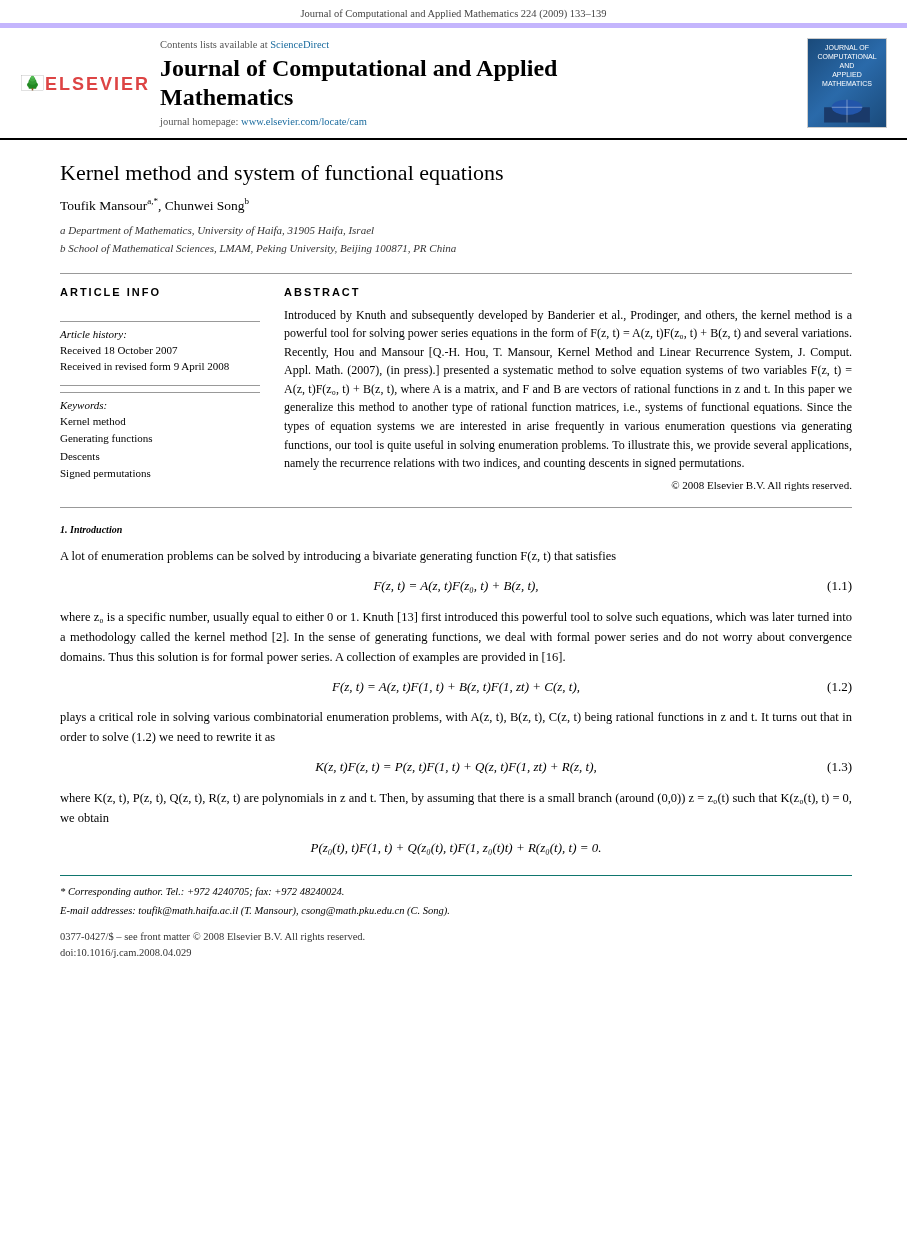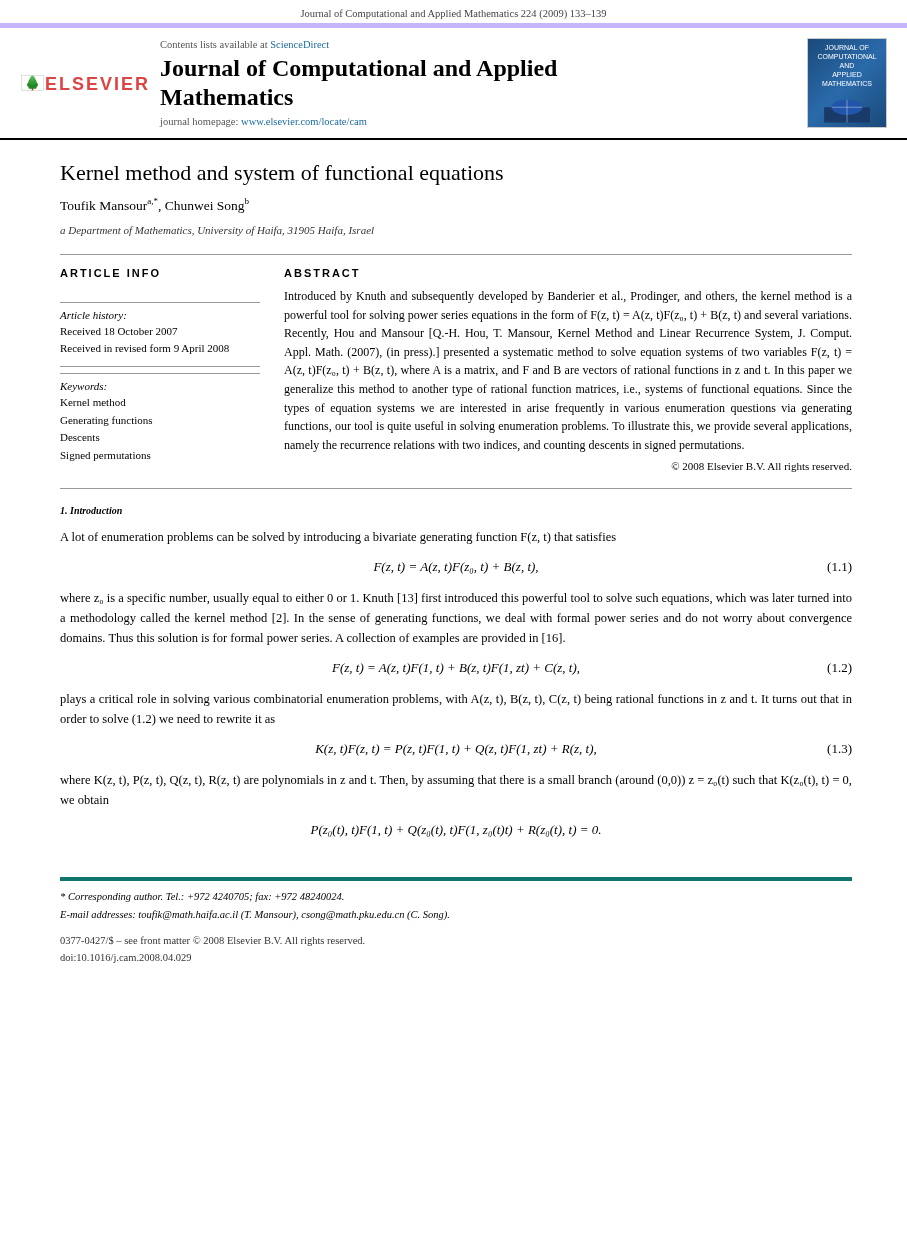--- a/index.html
+++ b/index.html
@@ -224,22 +224,22 @@
       right: 0;
       font-size: 13px;
       font-style: normal;
     }
 
     .indent-para {
       text-indent: 20px;
     }
 
     .footnote-section {
-      border-top: 4px solid #0f766e;
-      margin-top: 36px;
+      border-top: 1px solid #0f766e;
+      margin-top: 16px;
       padding-top: 8px;
       font-size: 10.5px;
     }
     .footnote-section .fn-line {
       margin-bottom: 3px;
       font-style: italic;
       line-height: 1.5;
     }
 
     .bottom-info {
@@ -304,20 +304,21 @@
 
   <h1 class="paper-title">Kernel method and system of functional equations</h1>
 
   <div class="authors">
     <span>Toufik Mansour</span><sup>a,*</sup>, 
     <span>Chunwei Song</span><sup>b</sup>
   </div>
 
   <div class="affiliations">
     <div>a Department of Mathematics, University of Haifa, 31905 Haifa, Israel</div>
+    <div>b School of Mathematical Sciences, LMAM, Peking University, Beijing 100871, PR China</div>
   </div>
 
   <hr class="divider-line">
 
   <div class="article-columns">
 
     <div class="article-info">
       <div class="section-heading">ARTICLE INFO</div>
       <hr class="inner-divider">
       <div class="info-block">

